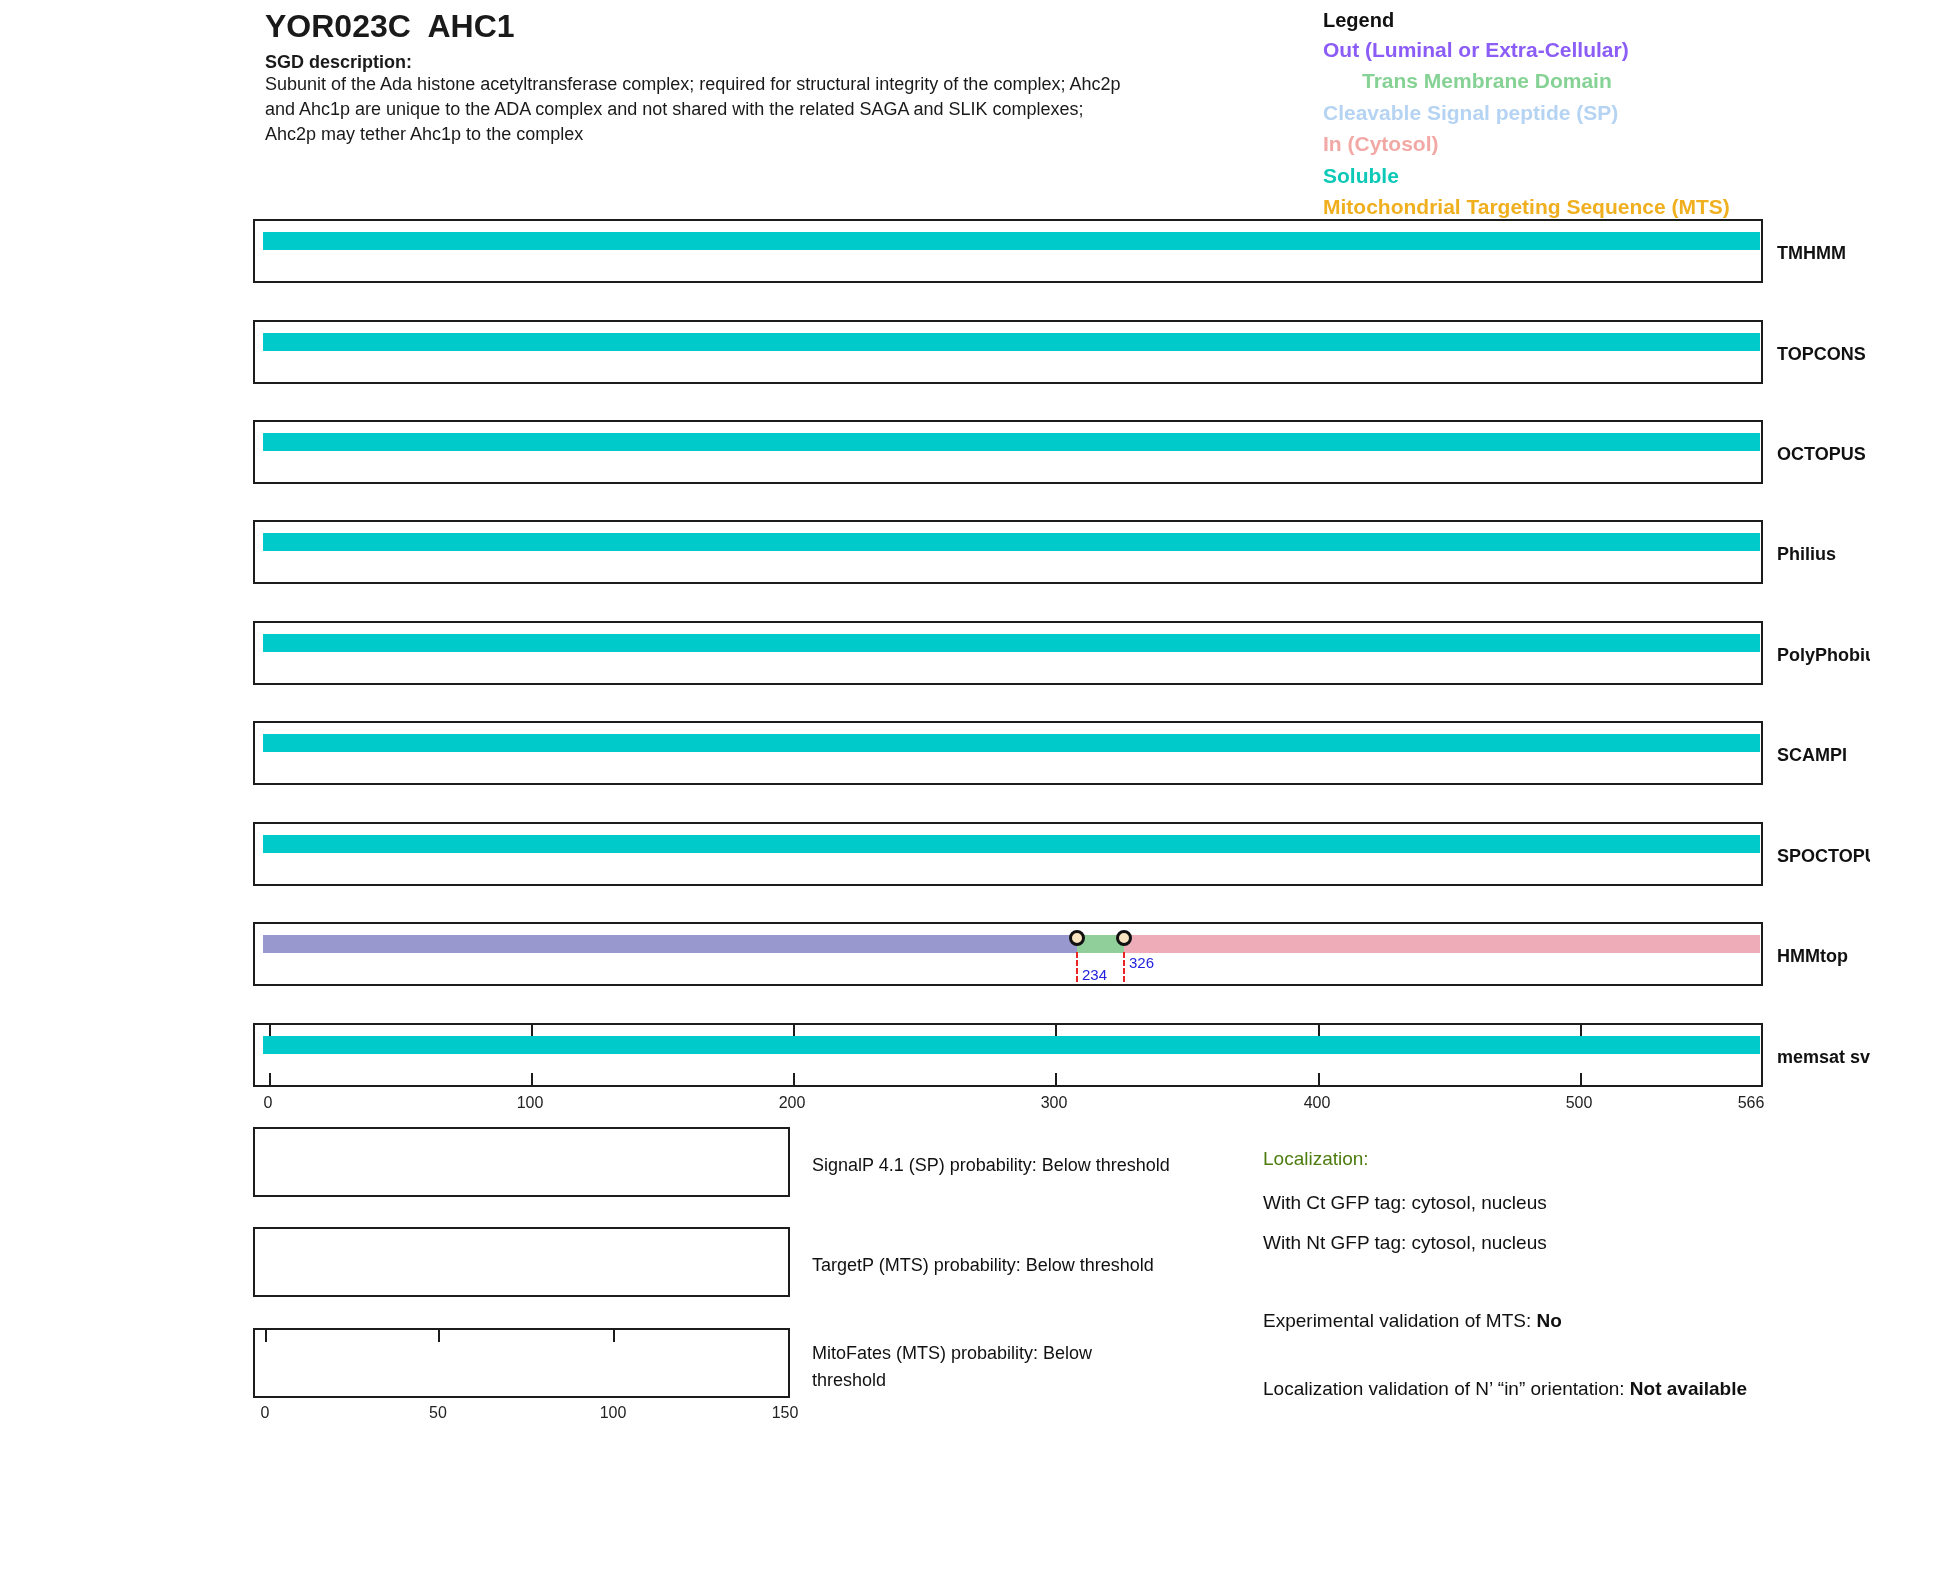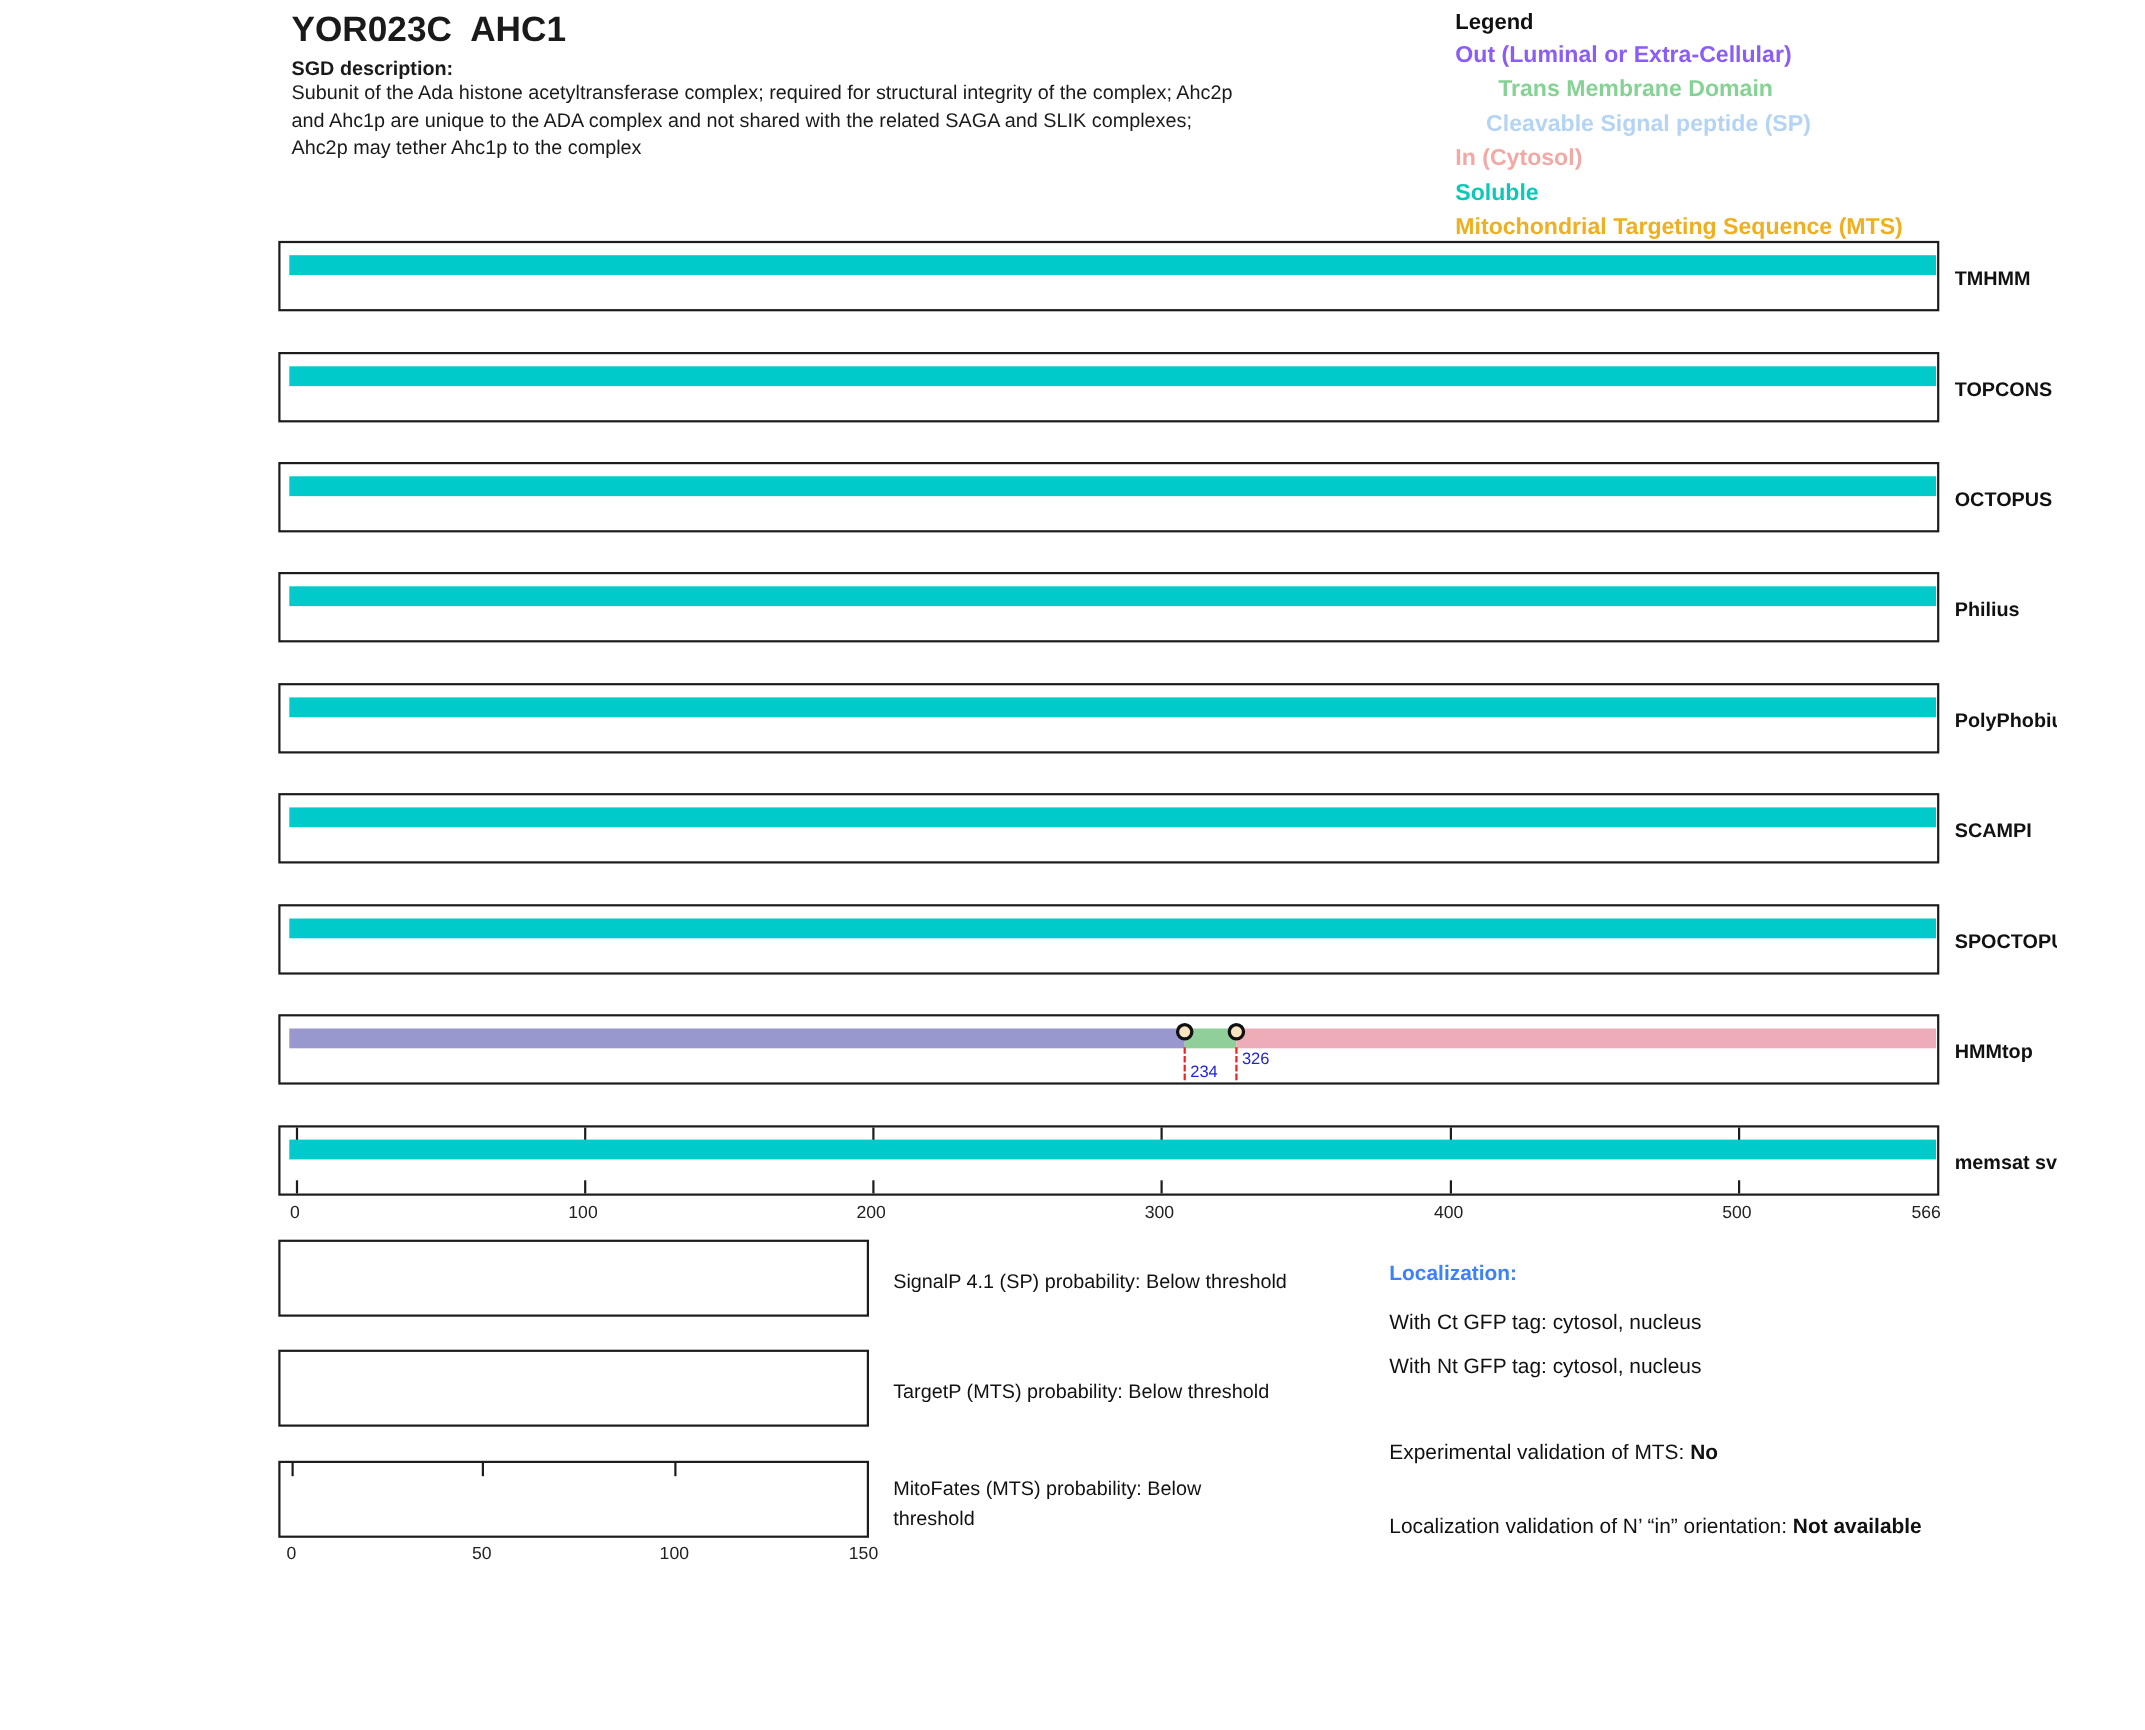--- a/index.html
+++ b/index.html
@@ -31,40 +31,40 @@
 
   
   .axlbl{position:absolute;transform:translateX(-50%);font-size:16px;color:#222;white-space:nowrap;}
 
   
   .pbox{position:absolute;left:253px;width:533px;height:66px;border:2px solid #1c1c1c;background:#fff;}
   .plabel{position:absolute;left:812px;font-size:18px;color:#111;line-height:27px;white-space:nowrap;}
   .pre{white-space:pre-line;}
 
   
-  .loc-title{position:absolute;left:1263px;font-size:19px;font-weight:bold;color:#3b82f6;}
+  .loc-title{position:absolute;left:1263px;font-size:19px;font-weight:normal;color:#4d7c0f;}
   .loc-line{position:absolute;left:1263px;font-size:19px;color:#111;line-height:34px;}
   .loc-line b{font-weight:bold;}
 </style>
 </head>
 <body>
 
 <div class="page">
 
   <div class="title">YOR023C  AHC1</div>
   <div class="sgd">SGD description:</div>
   <div class="desc">Subunit of the Ada histone acetyltransferase complex; required for structural integrity of the complex; Ahc2p
 and Ahc1p are unique to the ADA complex and not shared with the related SAGA and SLIK complexes;
 Ahc2p may tether Ahc1p to the complex</div>
 
   <div class="legend">
     <div class="lg-title">Legend</div>
     <div class="lg-item" style="color: #8b5cf6;">Out (Luminal or Extra-Cellular)</div>
     <div class="lg-item" style="color: rgb(134, 210, 149); margin-left: 39px;">Trans Membrane Domain</div>
-    <div class="lg-item" style="color: rgb(181, 211, 242); margin-left: 28px;">Cleavable Signal peptide (SP)</div>
+    <div class="lg-item" style="color: rgb(181, 211, 242);">Cleavable Signal peptide (SP)</div>
     <div class="lg-item" style="color: rgb(242, 169, 165);">In (Cytosol)</div>
     <div class="lg-item" style="color: rgb(12, 201, 183);">Soluble</div>
     <div class="lg-item" style="color: rgb(240, 175, 30);">Mitochondrial Targeting Sequence (MTS)</div>
   </div>
 
   <div class="trow" style="top:219px">
     <div class="tbox">
       <div class="bar" style="background-color: rgb(0, 202, 202);"></div>
     </div>
     <div class="tlabel">TMHMM</div>

